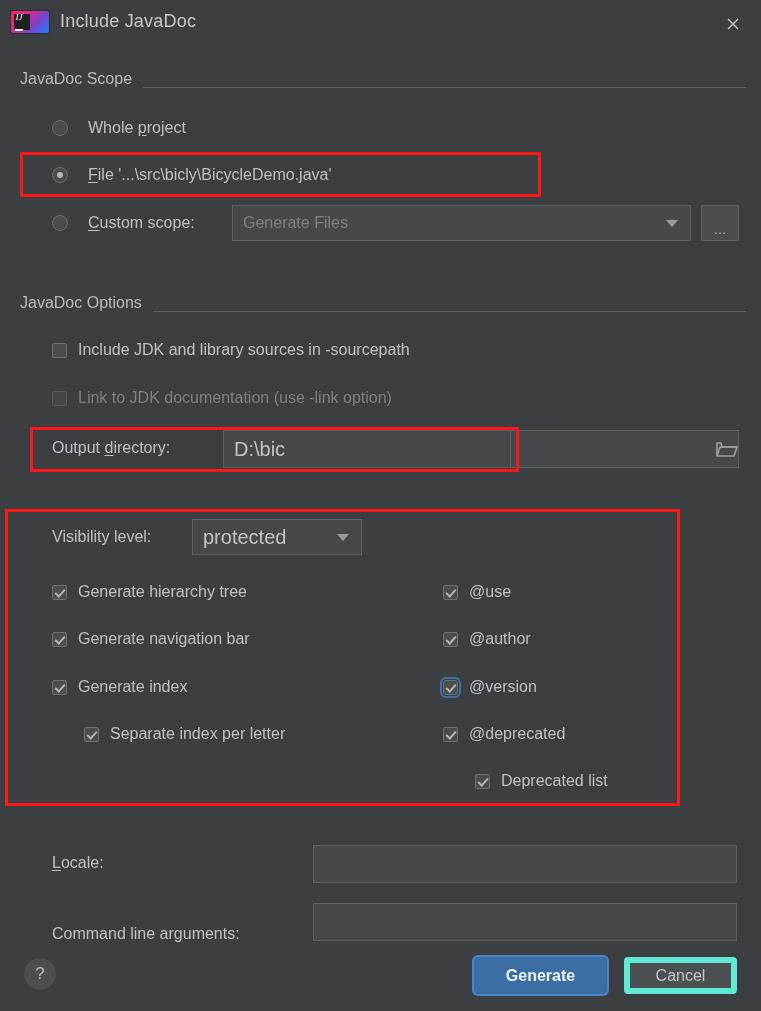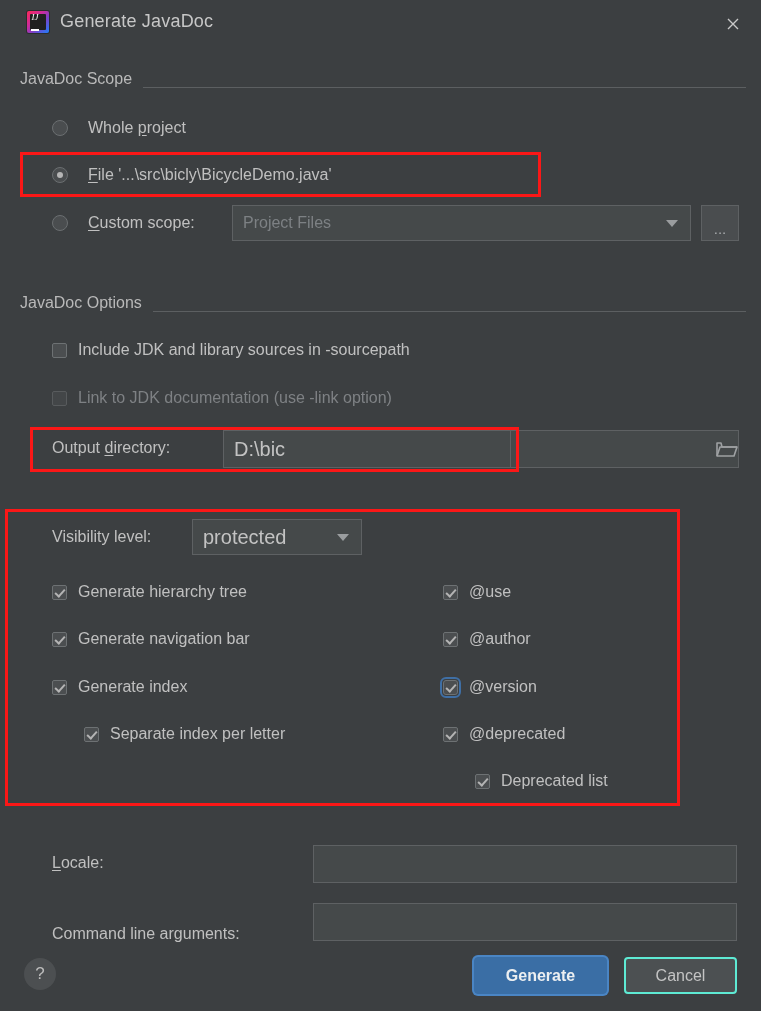--- a/index.html
+++ b/index.html
@@ -23,22 +23,22 @@
   }
 
   
   .titlebar {
     position: absolute;
     left: 0; top: 0;
     width: 761px; height: 48px;
   }
   .app-icon {
     position: absolute;
-    left: 27px; top: 11px;
-    width: 22px; height: 22px;
+    left: 11px; top: 11px;
+    width: 38px; height: 22px;
     border-radius: 2px;
     background: linear-gradient(135deg, #fe2857 0%, #cc2b9e 38%, #7b42c9 62%, #1d7ffc 100%);
     box-shadow: 0 0 0 1px #2b2d2f;
   }
   .app-icon .ij-inner {
     position: absolute;
     left: 3px; top: 3px;
     width: 16px; height: 16px;
     background: #202020;
     border-radius: 1px;
@@ -246,21 +246,21 @@
   .btn.primary {
     background: #3a6ea5;
     color: #eceff1;
     border: 1px solid #3a6ea5;
     font-weight: bold;
     box-shadow: 0 0 0 2px #4a85c4;
   }
   .btn.secondary {
     background: #4c5052;
     color: #c4c4c4;
-    border: 2px solid #5eead4;
+    border: 6px solid #5eead4;
   }
 
   
   .annot {
     position: absolute;
     border: 3px solid #fb1717;
     box-sizing: border-box;
     pointer-events: none;
   }
 </style>
@@ -268,21 +268,21 @@
 <body>
 
 <div class="dialog">
 
   <div class="titlebar">
     <div class="app-icon">
       <div class="ij-inner"></div>
       <div class="ij-text">IJ</div>
       <div class="ij-bar"></div>
     </div>
-    <div class="title-text">Generate JavaDoc</div>
+    <div class="title-text">Include JavaDoc</div>
     <div class="close-btn">
       <svg width="28" height="28" viewBox="0 0 28 28">
         <path d="M9 9 L19 19 M19 9 L9 19" stroke="#c9c9c9" stroke-width="1.4" fill="none"></path>
       </svg>
     </div>
   </div>
 
   <div class="group-header" style="left:20px; top:68px; width:726px;">
     <span class="gh-label">JavaDoc Scope</span>
     <span class="gh-rule"></span>
@@ -297,21 +297,21 @@
     <span class="radio checked"></span>
     <span class="radio-label"><span class="mn">F</span>ile '...\src\bicly\BicycleDemo.java'</span>
   </div>
 
   <div class="radio-row" style="left:52px; top:214px;">
     <span class="radio"></span>
     <span class="radio-label"><span class="mn">C</span>ustom scope:</span>
   </div>
 
   <div class="field" style="left:232px; top:205px; width:459px; height:36px;">
-    <span class="fplaceholder">Project Files</span>
+    <span class="fplaceholder">Generate Files</span>
     <span class="combo-arrow"></span>
   </div>
 
   <div class="ellipsis-btn" style="left:701px; top:205px; width:38px; height:36px;">...</div>
 
   <div class="group-header" style="left:20px; top:292px; width:726px;">
     <span class="gh-label">JavaDoc Options</span>
     <span class="gh-rule"></span>
   </div>
 

